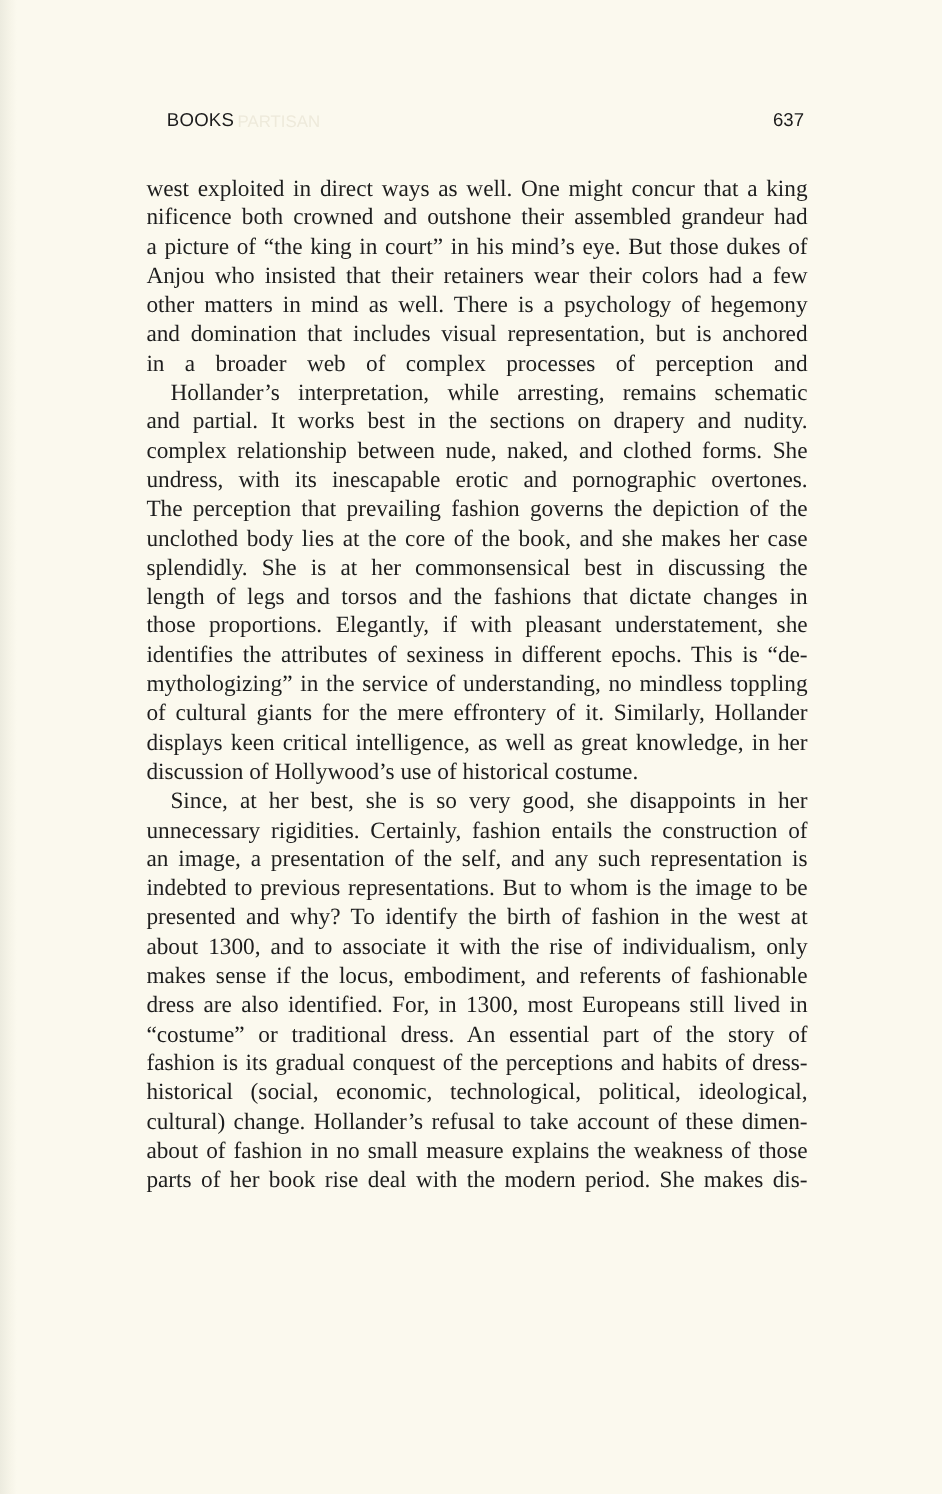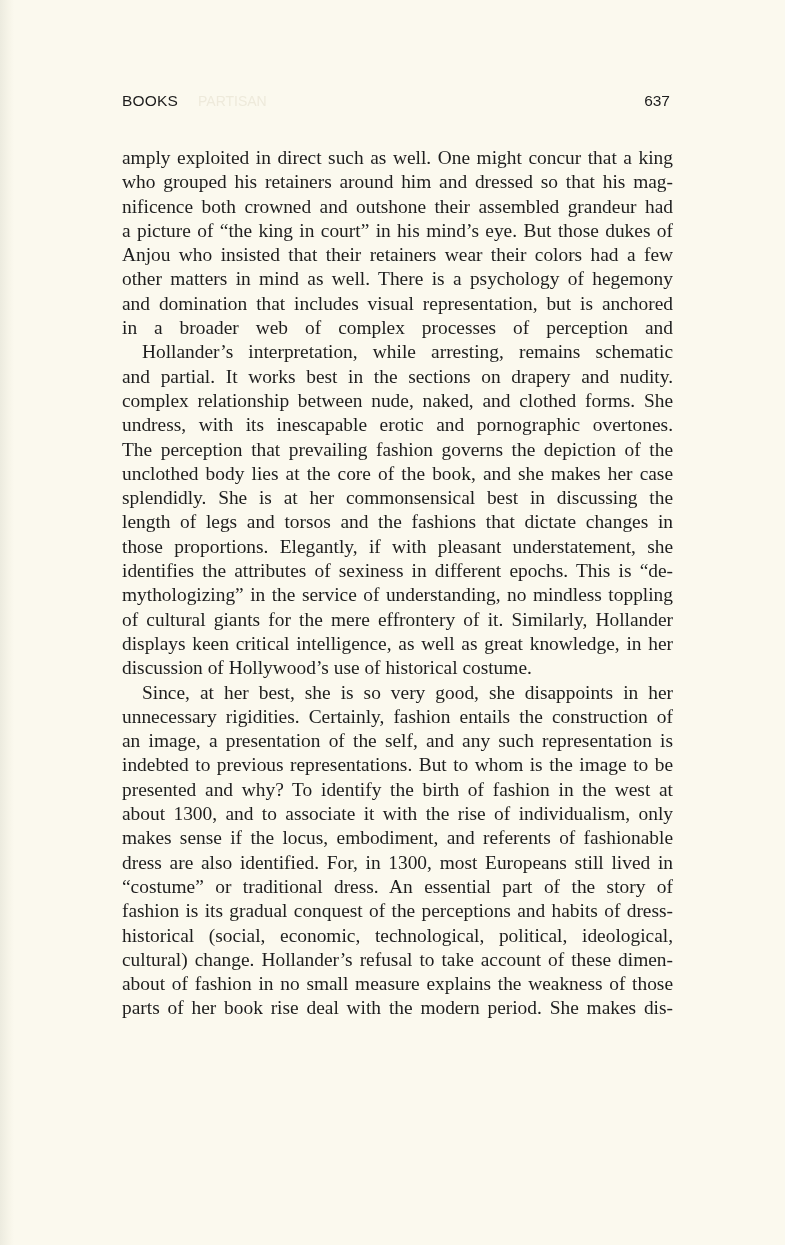--- a/index.html
+++ b/index.html
@@ -24,21 +24,21 @@
       top: 92px;
       left: 122px;
       width: 548px;
       height: 20px;
       font-family: "Liberation Sans", sans-serif;
       font-size: 15.5px;
       color: #1c1c1c;
     }
     .running-head .section {
       position: absolute;
-      left: 0;
+      left: 17px;
       top: 0;
       letter-spacing: 0.2px;
       text-align: right;
     }
     .running-head .ghost {
       position: absolute;
       left: 76px;
       top: 1px;
       color: #eeeadb;
       font-size: 14px;
@@ -79,22 +79,21 @@
 
 <div class="running-head">
   <span class="section">BOOKS</span>
   <span class="ghost">PARTISAN</span>
   <span class="folio">637</span>
 </div>
 
 <div class="body-text">
 
   <div>
-    <span class="line">amply exploited in direct such as well. One might concur that a king</span>
-    <span class="line">who grouped his retainers around him and dressed so that his mag-</span>
+    <span class="line">west exploited in direct ways as well. One might concur that a king</span>
     <span class="line">nificence both crowned and outshone their assembled grandeur had</span>
     <span class="line">a picture of “the king in court” in his mind’s eye. But those dukes of</span>
     <span class="line">Anjou who insisted that their retainers wear their colors had a few</span>
     <span class="line">other matters in mind as well. There is a psychology of hegemony</span>
     <span class="line">and domination that includes visual representation, but is anchored</span>
     <span class="line">in a broader web of complex processes of perception and</span>
   </div>
 
   <div>
     <span class="line indent">Hollander’s interpretation, while arresting, remains schematic</span>

